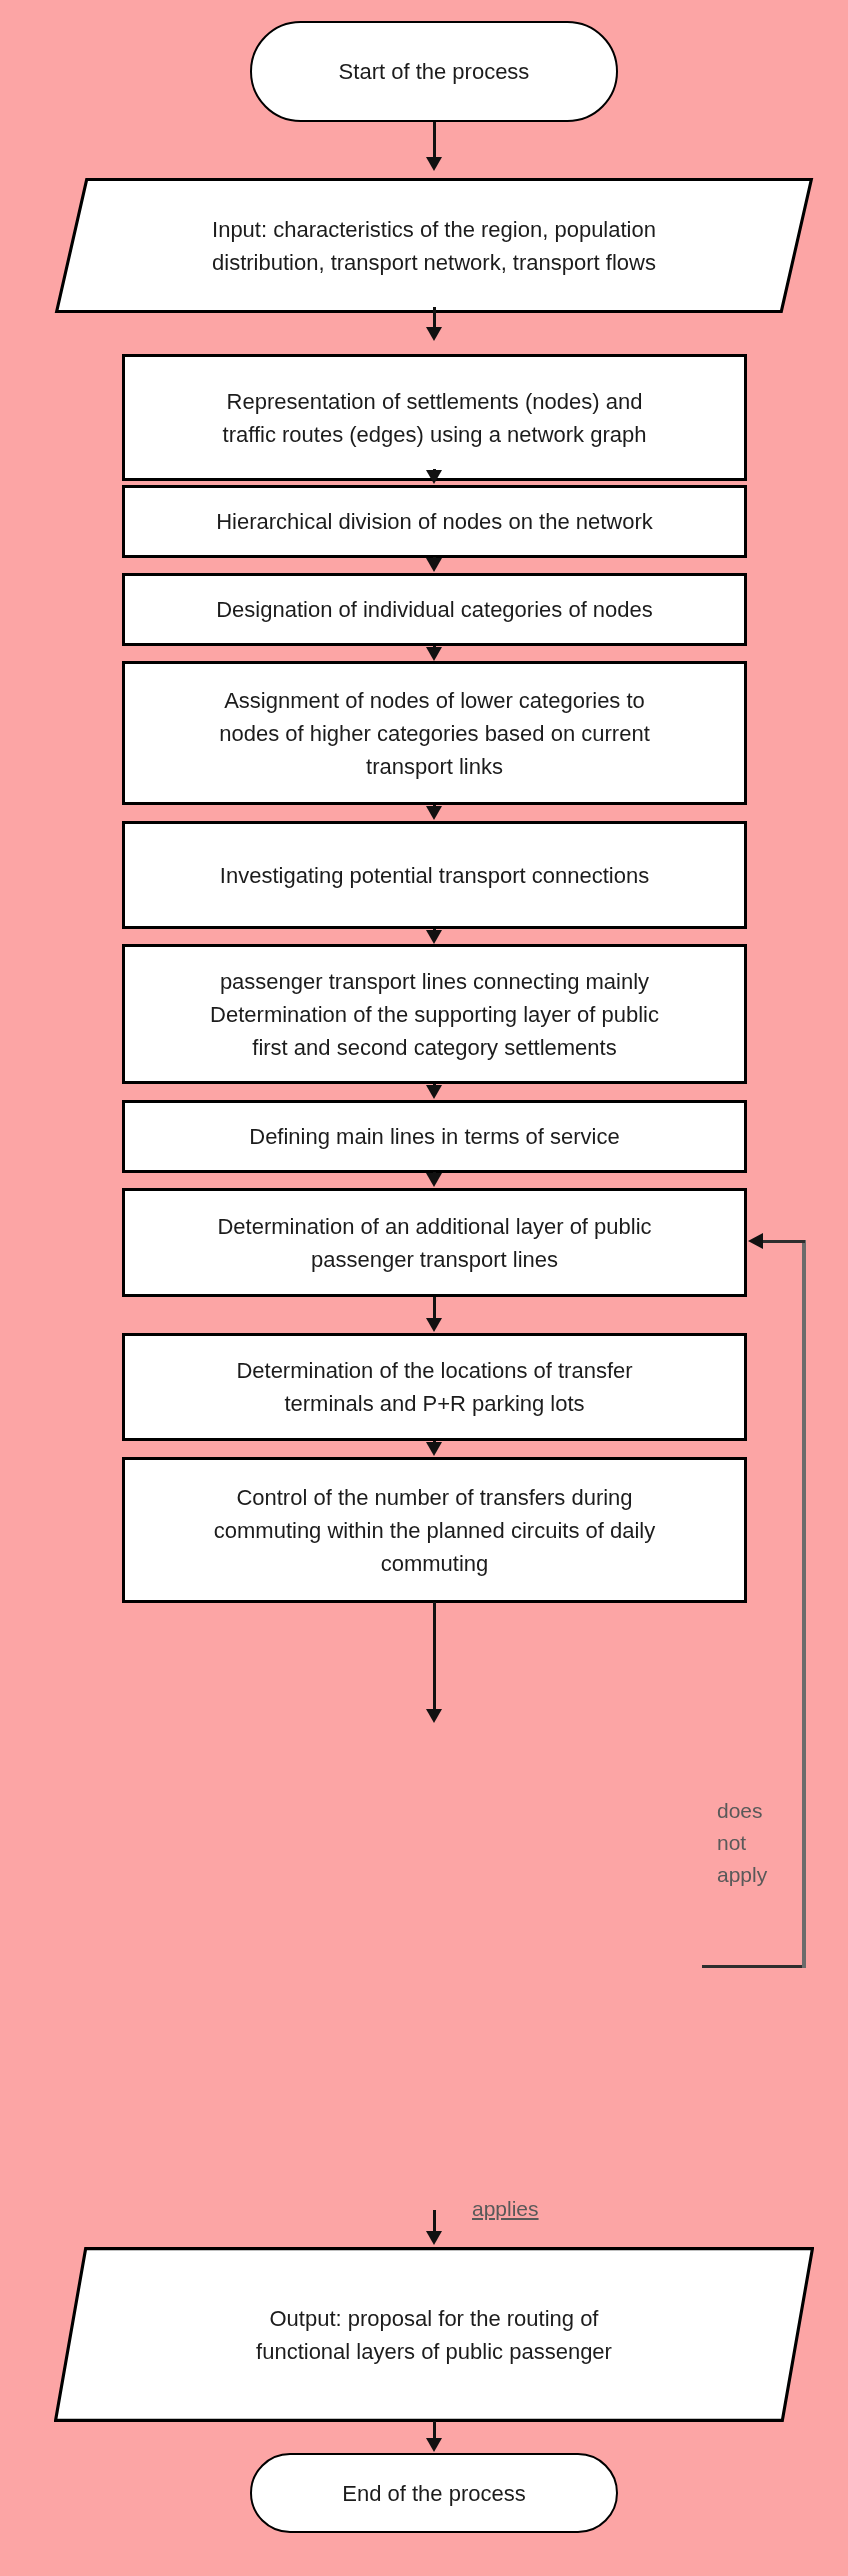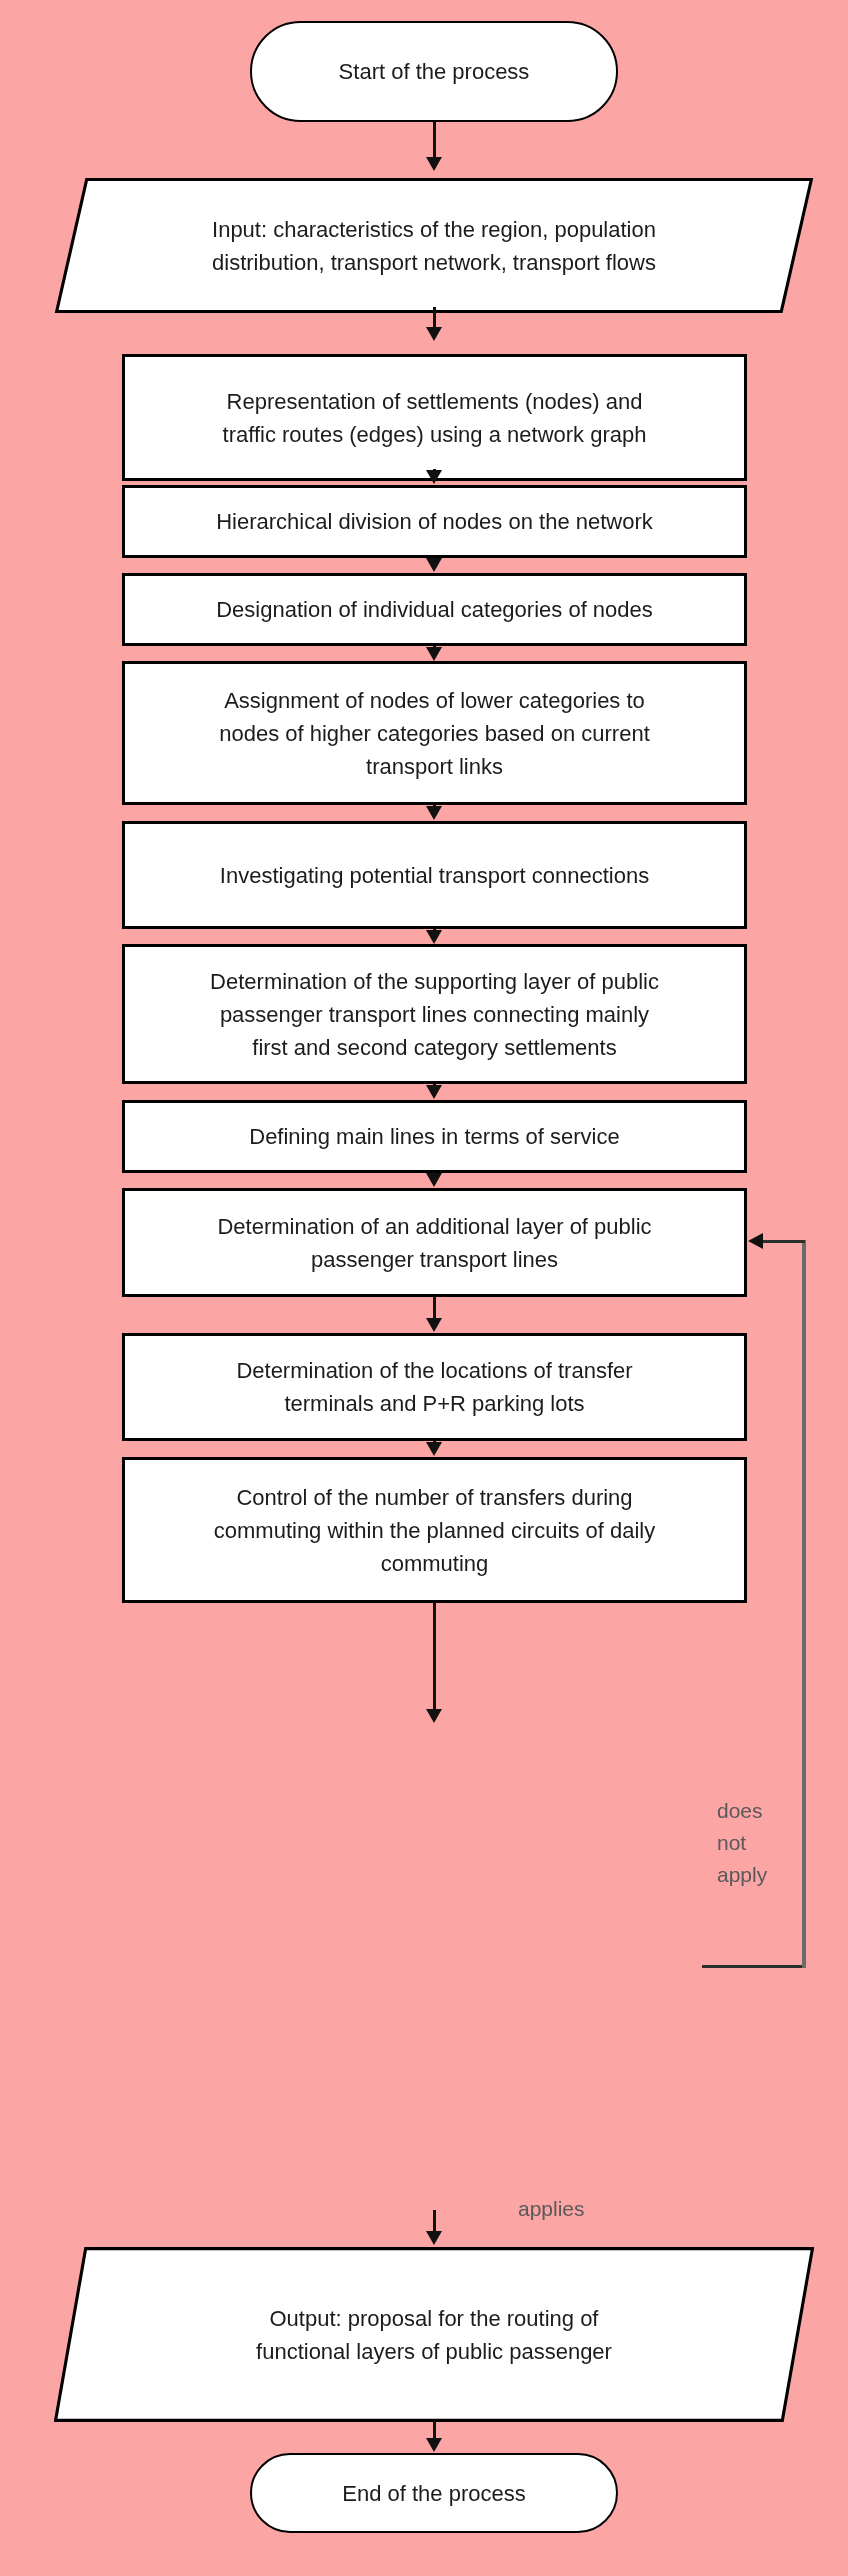--- a/index.html
+++ b/index.html
@@ -126,22 +126,22 @@
     <div class="labelbox">
       <div>Investigating potential transport connections</div>
     </div>
   </div>
 
   <div class="stem" style="left:433px;top:929px;height:3.1px;"></div>
   <div class="head-down" style="left:426px;top:930px;"></div>
 
   <div class="node process" style="left:122px;top:944px;width:625px;height:140px;">
     <div class="labelbox">
+      <div>passenger transport lines connecting mainly</div>
       <div>Determination of the supporting layer of public</div>
-      <div>passenger transport lines connecting mainly</div>
       <div>first and second category settlements</div>
     </div>
   </div>
 
   <div class="stem" style="left:433px;top:1084px;height:3.1px;"></div>
   <div class="head-down" style="left:426px;top:1085px;"></div>
 
   <div class="node process" style="left:122px;top:1100px;width:625px;height:73px;">
     <div class="labelbox">
       <div>Defining main lines in terms of service</div>
@@ -190,21 +190,21 @@
 
   <div class="edge-label" style="left:717px;top:1795px;">
     <div>does</div>
     <div>not</div>
     <div>apply</div>
   </div>
 
   <div class="stem" style="left:433px;top:2210px;height:22px;"></div>
   <div class="head-down" style="left:426px;top:2231px;"></div>
 
-  <div class="edge-label" style="left:518px;top:2193px;">
+  <div class="edge-label" style="left:472px;top:2193px;text-decoration:underline;">
     <div>applies</div>
   </div>
 
   <div class="node" style="left:54px;top:2247px;width:760px;height:175px;background:transparent;">
     <svg class="shape-svg" width="760" height="175" viewBox="0 0 1465 337">
       <polygon points="61,3 1462,3 1404,334 3,334" fill="#ffffff" stroke="#000000" stroke-width="6"></polygon>
     </svg>
     <div class="labelbox">
       <div>Output: proposal for the routing of</div>
       <div>functional layers of public passenger</div>

